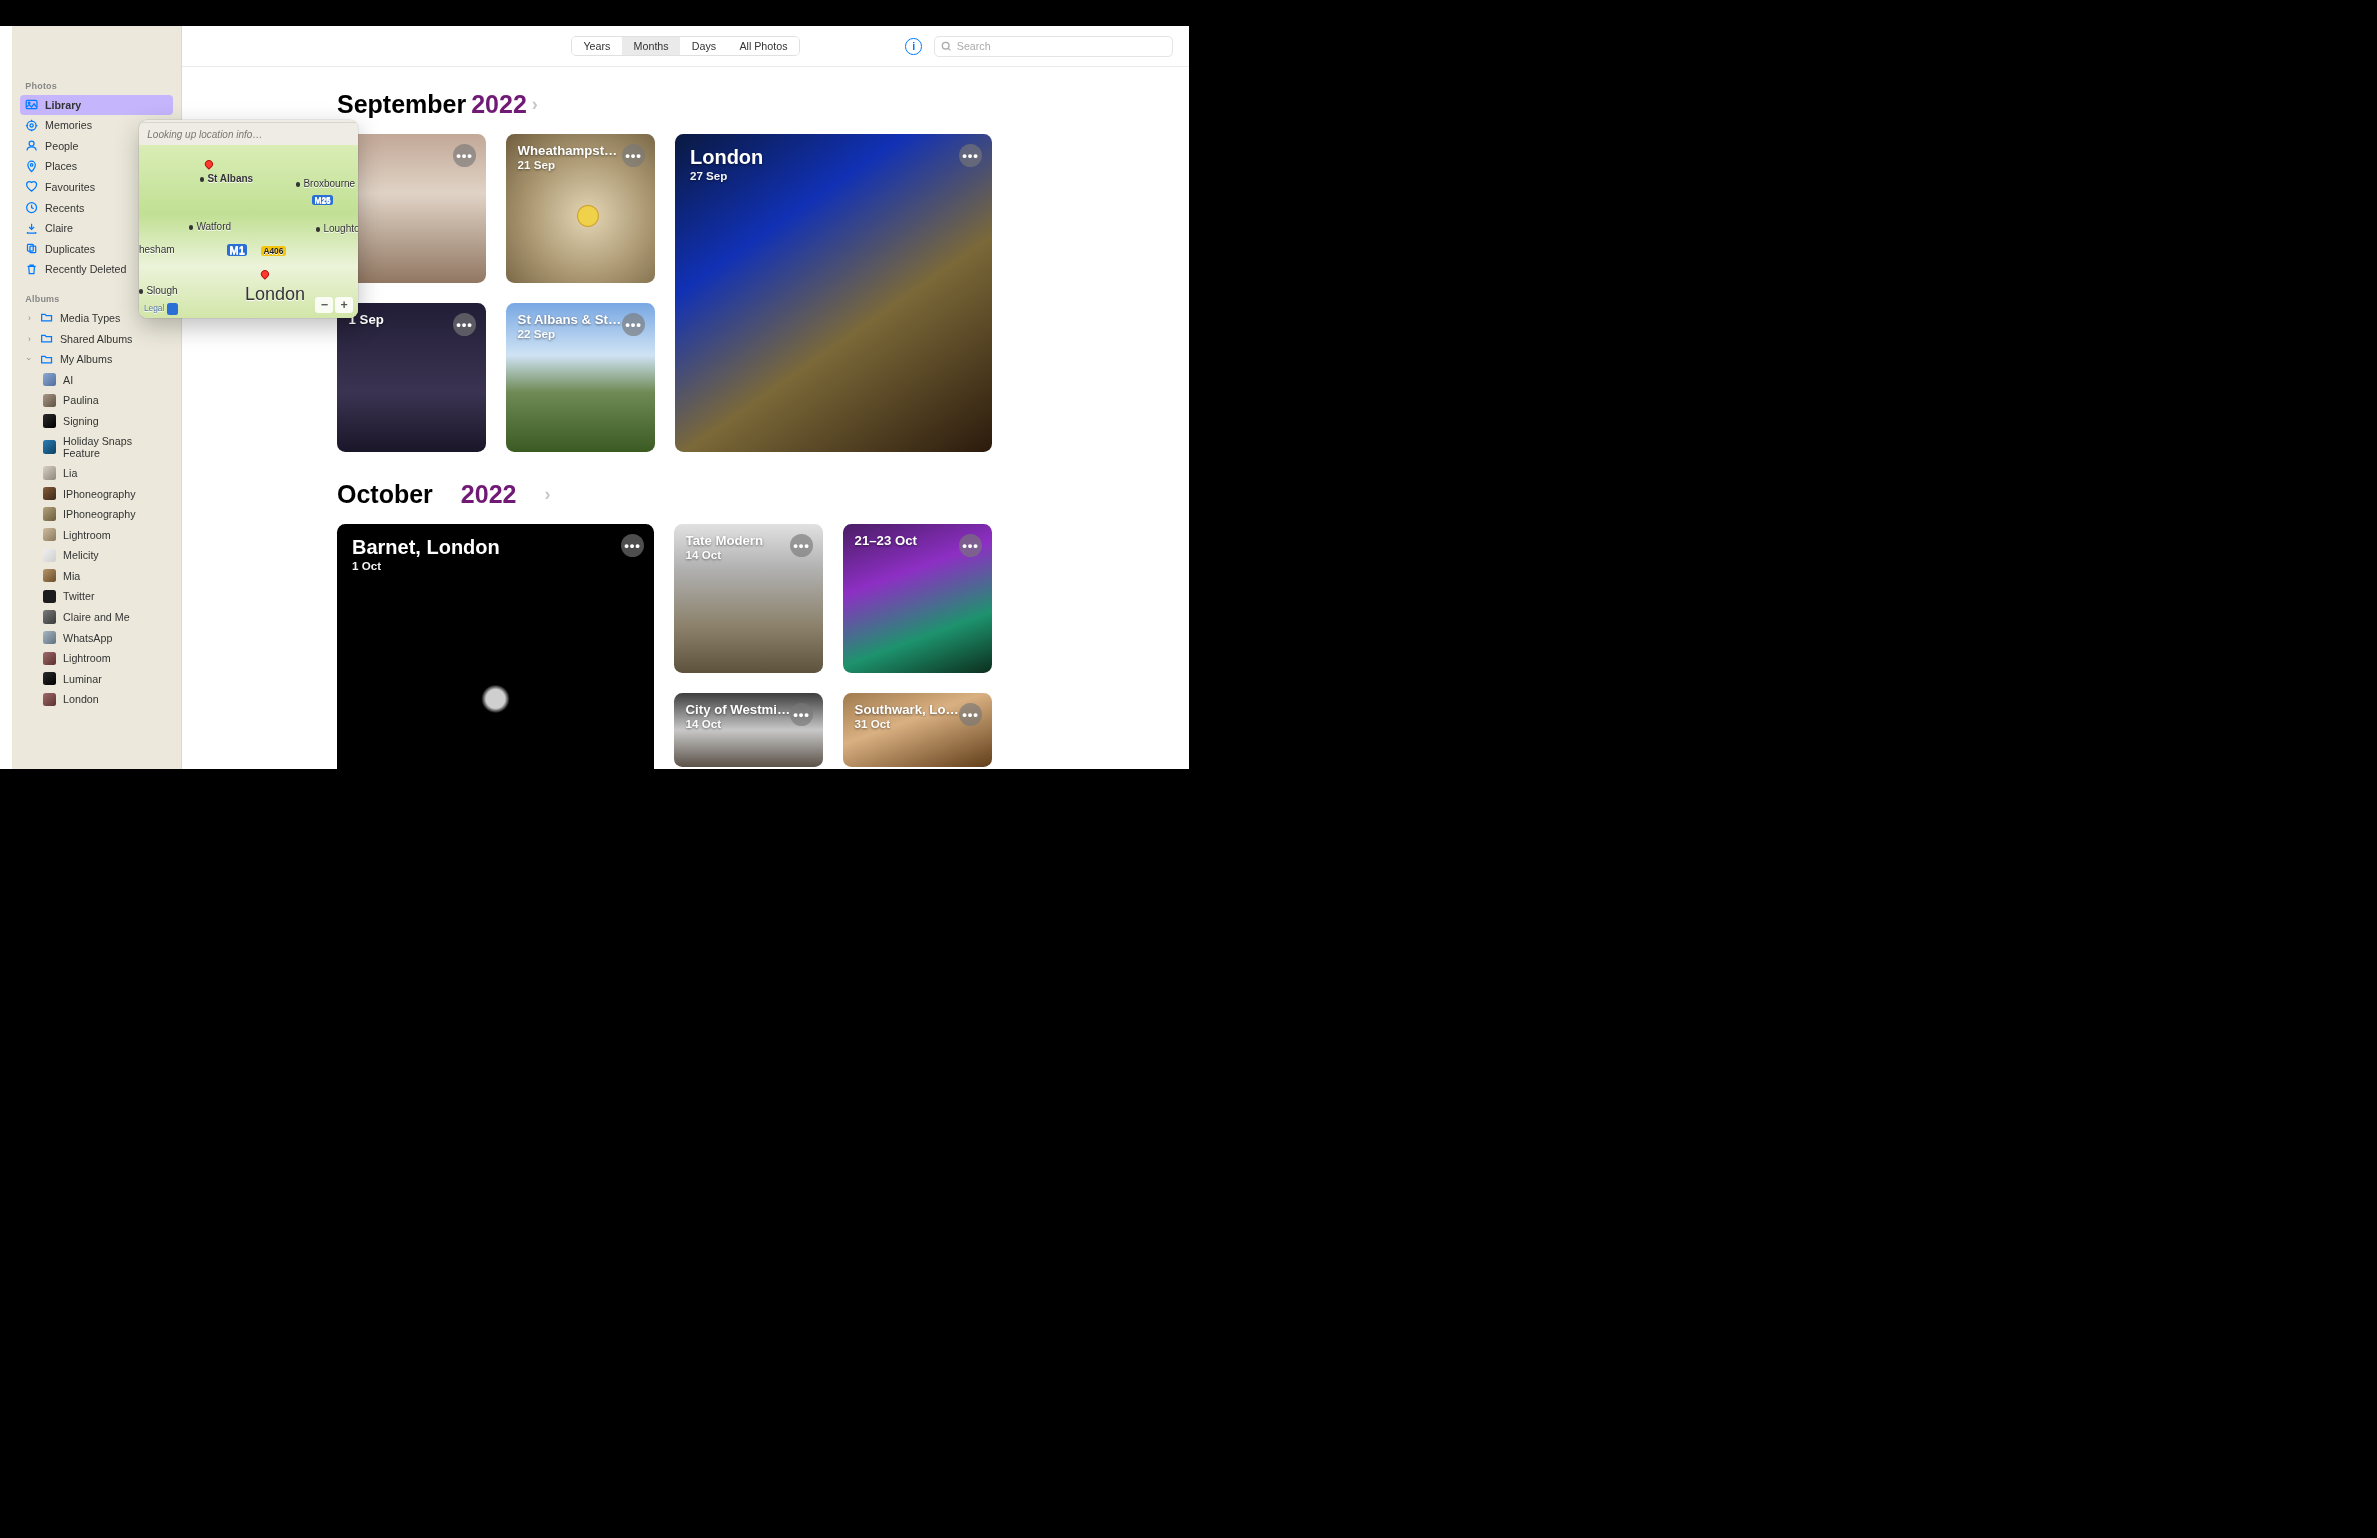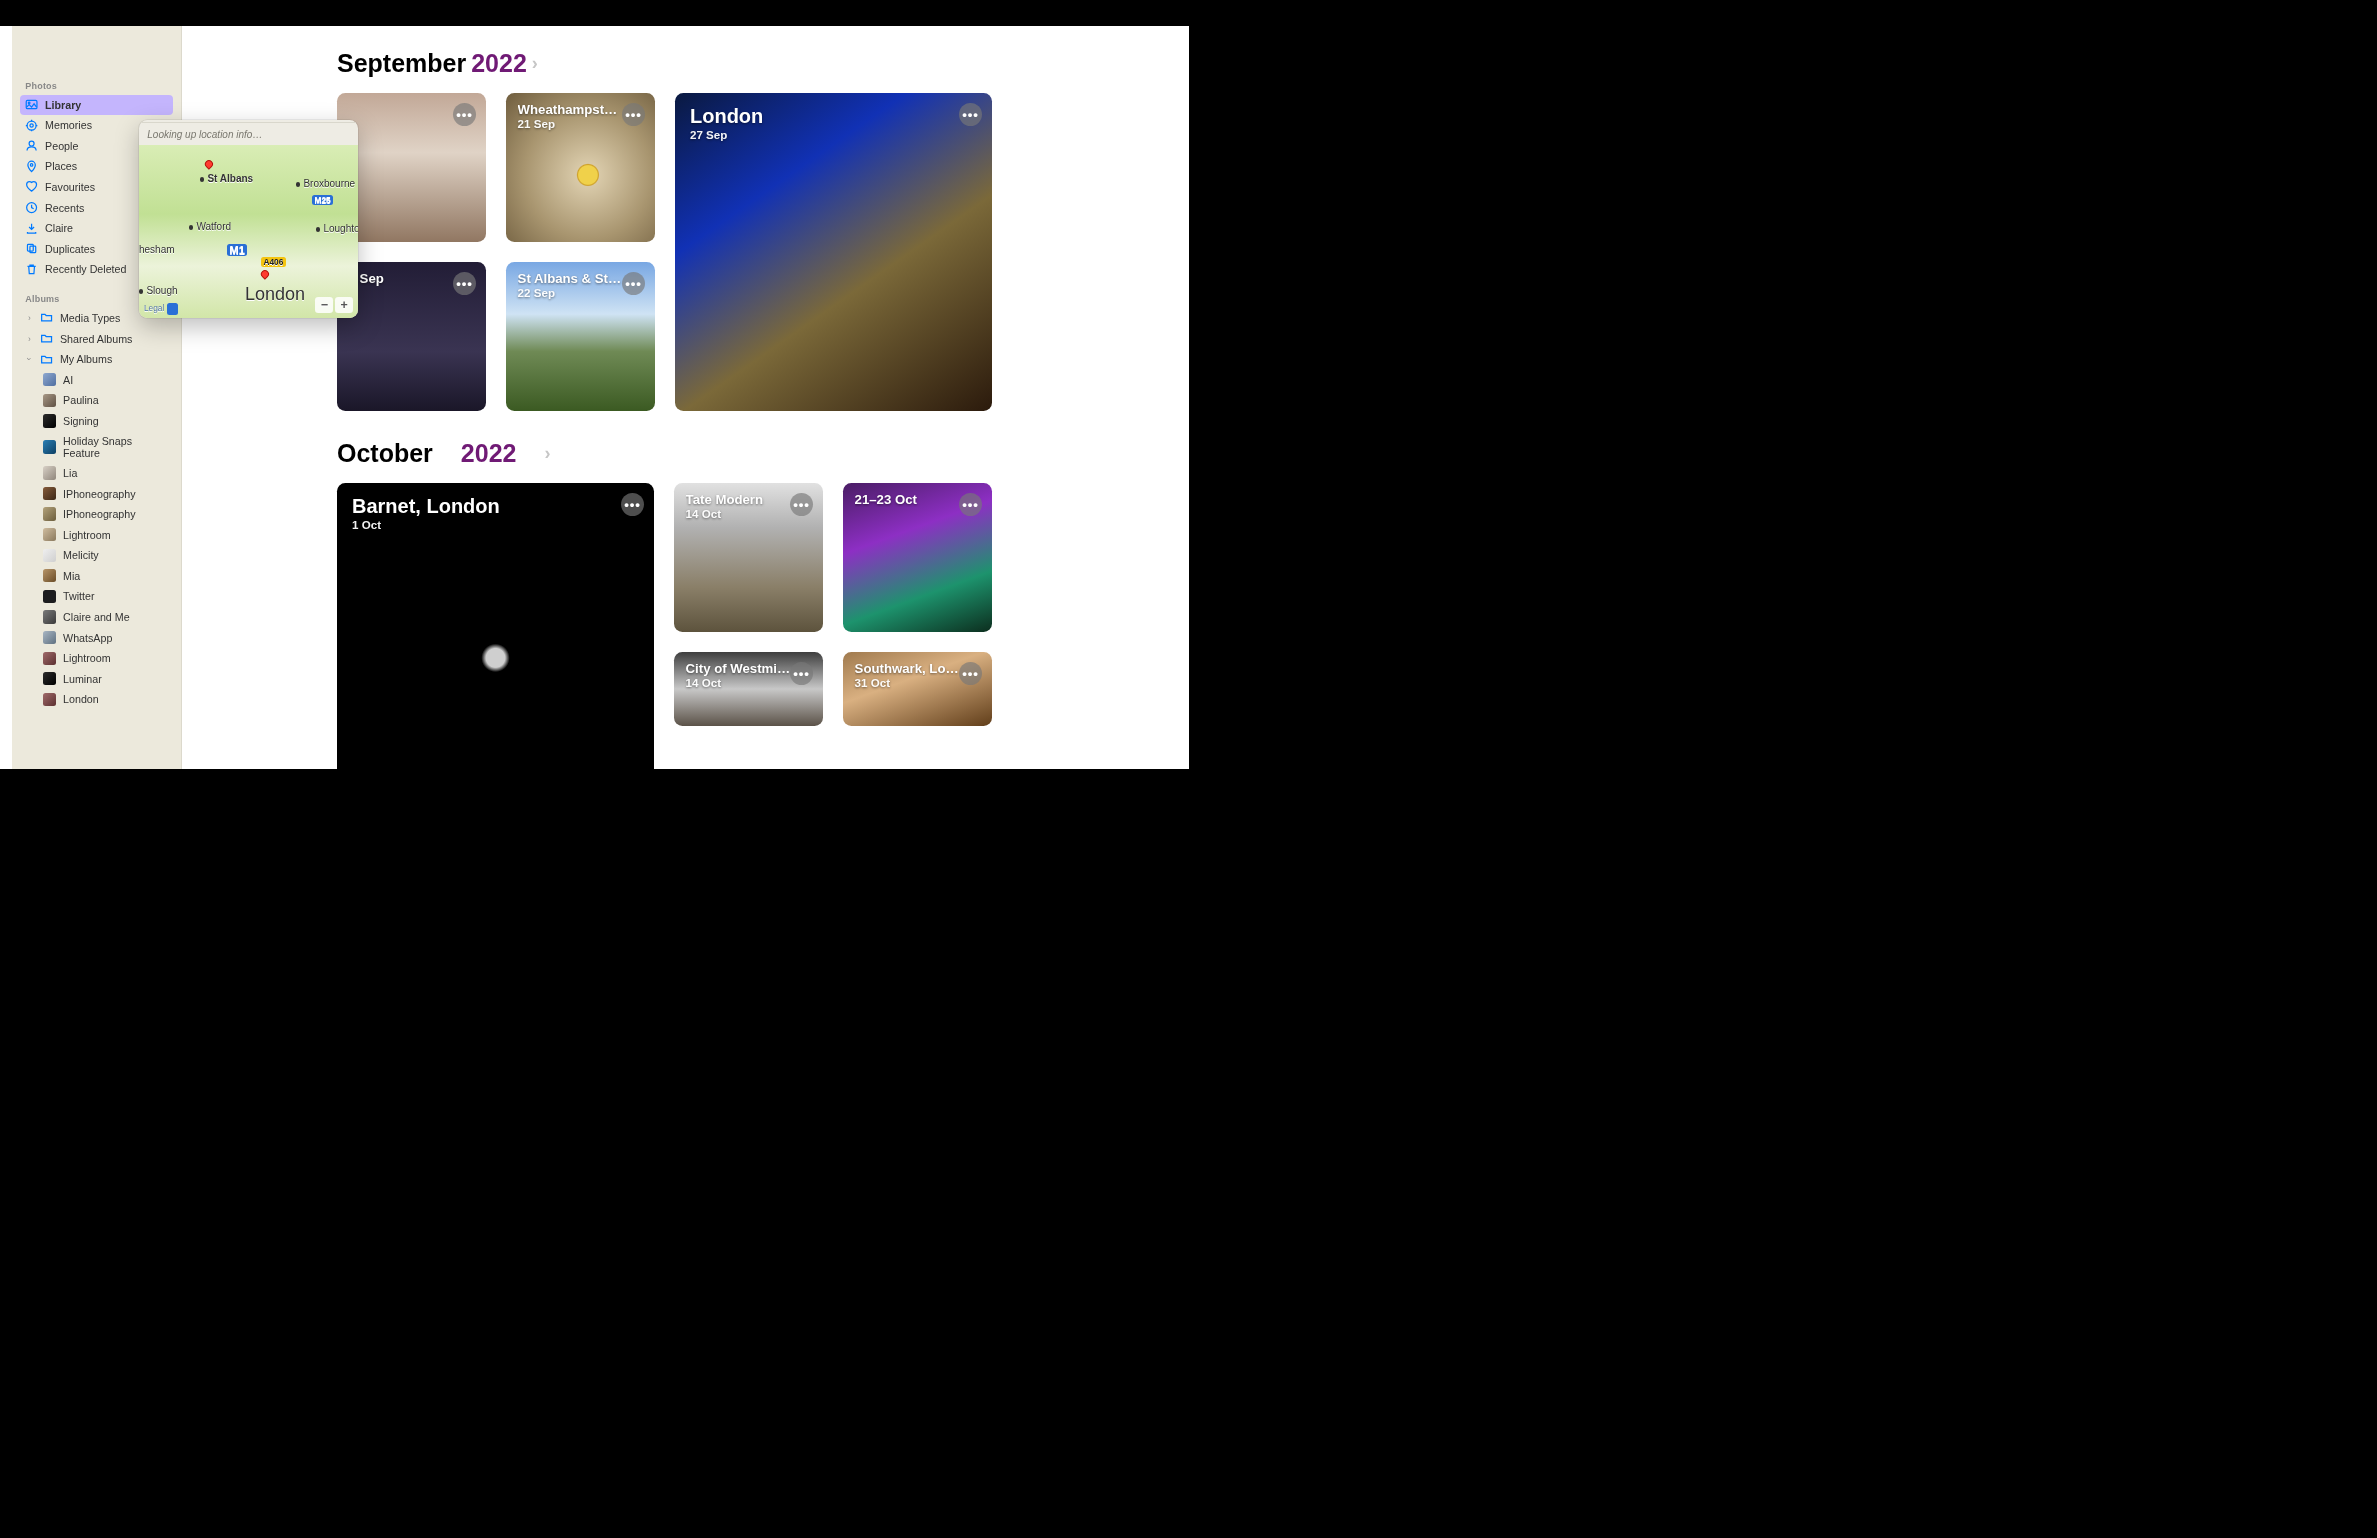--- a/index.html
+++ b/index.html
@@ -253,20 +253,38 @@
           </div>
           <div class="sb-item">
             <span class="sb-thumb at14"></span>
             <span>London</span>
           </div>
         </div>
     </div>
   </div>
 
   <div class="main">
+    <div class="toolbar">
+      <div class="seg">
+        <div class="seg-item">Years</div>
+        <div class="seg-item active">Months</div>
+        <div class="seg-item">Days</div>
+        <div class="seg-item">All Photos</div>
+      </div>
+      <div class="tb-right">
+        <div class="info-btn">i</div>
+        <div class="search">
+          <svg viewBox="0 0 16 16">
+              <circle cx="7" cy="7" r="5"></circle>
+              <path d="M11 11l3 3"></path>
+            </svg>
+          <span>Search</span>
+        </div>
+      </div>
+    </div>
 
     <div class="content">
 
       <div class="month-title">
         <span>September</span>
         <span class="yr">2022</span>
         <span class="chev">›</span>
       </div>
       <div class="grid grid-sep">
         <div class="card ph1">
@@ -354,21 +372,21 @@
   <div class="ip-sep"></div>
   <div class="ip-loc">Looking up location info…</div>
   <div class="ip-map">
     <span class="pin" style="top:15px;left:66px;"></span>
     <span class="mlabel" style="top:28px;left:61px;"><span class="mdot"></span><span>St Albans</span></span>
     <span class="mlabel" style="top:33px;left:157px;font-weight:400;"><span class="mdot"></span><span>Broxbourne</span></span>
     <span class="mlabel" style="top:76px;left:50px;font-weight:400;"><span class="mdot"></span><span>Watford</span></span>
     <span class="mlabel" style="top:78px;left:177px;font-weight:400;"><span class="mdot"></span><span>Loughton</span></span>
     <span class="mlabel" style="top:50px;left:173px;font-size:8.3px;color:#fff;background:#2a6fd6;border-radius:2.5px;padding:0 2.5px;">M25</span>
     <span class="mlabel" style="top:99px;left:88px;font-size:11px;color:#fff;background:#2a6fd6;border-radius:2.5px;padding:0 2.5px;">M1</span>
-    <span class="mlabel" style="top:112px;left:122px;font-size:8.3px;color:#222;background:#f4c40f;border-radius:2.5px;padding:0 2.5px;">A406</span>
+    <span class="mlabel" style="top:101px;left:122px;font-size:8.3px;color:#222;background:#f4c40f;border-radius:2.5px;padding:0 2.5px;">A406</span>
     <span class="mlabel" style="top:99px;left:0px;font-weight:400;">hesham</span>
     <span class="mlabel" style="top:140px;left:0px;font-weight:400;"><span class="mdot"></span><span>Slough</span></span>
     <span class="pin" style="top:125px;left:122px;"></span>
     <span class="mlabel big" style="top:139px;left:106px;">London</span>
     <div class="legal"><span>Legal</span><span class="shield"></span></div>
     <div class="zoom">
       <div class="zbtn">−</div>
       <div class="zbtn">+</div>
     </div>
   </div>

